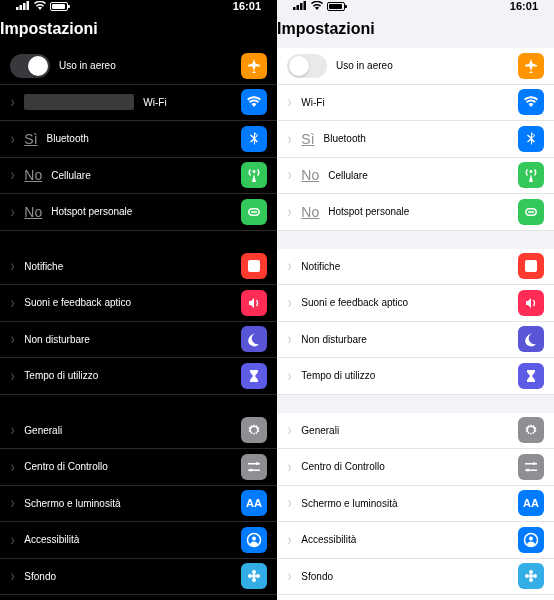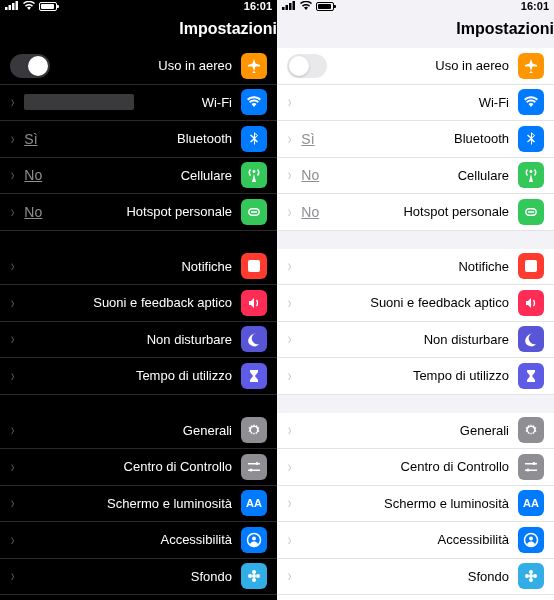--- a/index.html
+++ b/index.html
@@ -1,38 +1,38 @@
 <!DOCTYPE html>
 <html><head>
   <meta charset="utf-8">
   <style>
     * { margin: 0; padding: 0; box-sizing: border-box; font-family: -apple-system, BlinkMacSystemFont, "Helvetica Neue", sans-serif; }
     body { width: 554px; height: 600px; display: flex; overflow: hidden; }
     .phone { width: 277px; height: 600px; display: flex; flex-direction: column; overflow: hidden; }
     .phone.dark { background: #000; color: #fff; }
     .phone.light { background: #f2f2f7; color: #000; }
     .phone.light .status-bar, .phone.light .title-bar { background: #f2f2f7; }
-    .status-bar { height: 22px; display: flex; align-items: center; justify-content: space-between; padding: 0 5px; font-size: 11px; font-weight: 600; direction: rtl; }
+    .status-bar { height: 22px; display: flex; align-items: center; justify-content: space-between; padding: 0 16px; font-size: 11px; font-weight: 600; direction: rtl; }
     .status-left { display: flex; gap: 4px; align-items: center; }
     .battery-icon { width: 18px; height: 9px; border: 1px solid currentColor; border-radius: 2px; position: relative; display: inline-block; }
     .battery-icon::after { content: ''; position: absolute; right: -3px; top: 2px; width: 2px; height: 3px; background: currentColor; border-radius: 0 1px 1px 0; }
     .battery-icon::before { content: ''; position: absolute; left: 1px; top: 1px; bottom: 1px; width: 80%; background: currentColor; border-radius: 1px; }
     .wifi-ico { display: inline-block; }
     .signal-ico { display: inline-block; letter-spacing: -1px; }
-    .title-bar { text-align: right; font-size: 16px; font-weight: 700; padding: 8px 0 10px; direction: rtl; }
+    .title-bar { text-align: left; font-size: 16px; font-weight: 700; padding: 8px 0 10px; direction: rtl; }
     .list { flex: 1; }
     .group { margin-bottom: 18px; }
     .dark .group { background: #000; }
     .light .group { background: #fff; }
     .row { display: flex; align-items: center; height: 36.5px; padding: 0 10px; direction: rtl; gap: 9px; position: relative; }
     .dark .row { border-bottom: 0.5px solid #2a2a2a; }
     .light .row { border-bottom: 0.5px solid #e3e3e6; }
     .icon-box { width: 26px; height: 26px; border-radius: 6px; display: flex; align-items: center; justify-content: center; flex-shrink: 0; color: #fff; }
     .icon-box svg { width: 16px; height: 16px; }
-    .label { flex: 1; font-size: 13px; text-align: right; }
+    .label { flex: 1; font-size: 10px; text-align: left; }
     .value { font-size: 14px; text-decoration: underline; }
     .dark .value { color: #8e8e93; }
     .light .value { color: #8e8e93; }
     .chevron { font-size: 16px; transform: scaleX(0.7); }
     .dark .chevron { color: #5a5a5e; }
     .light .chevron { color: #c7c7cc; }
     .toggle { width: 40px; height: 24px; border-radius: 12px; position: relative; }
     .dark .toggle { background: #39393d; }
     .light .toggle { background: #e9e9eb; }
     .toggle::after { content: ''; position: absolute; width: 20px; height: 20px; background: #fff; border-radius: 50%; top: 2px; left: 2px; box-shadow: 0 1px 3px rgba(0,0,0,0.2); }

